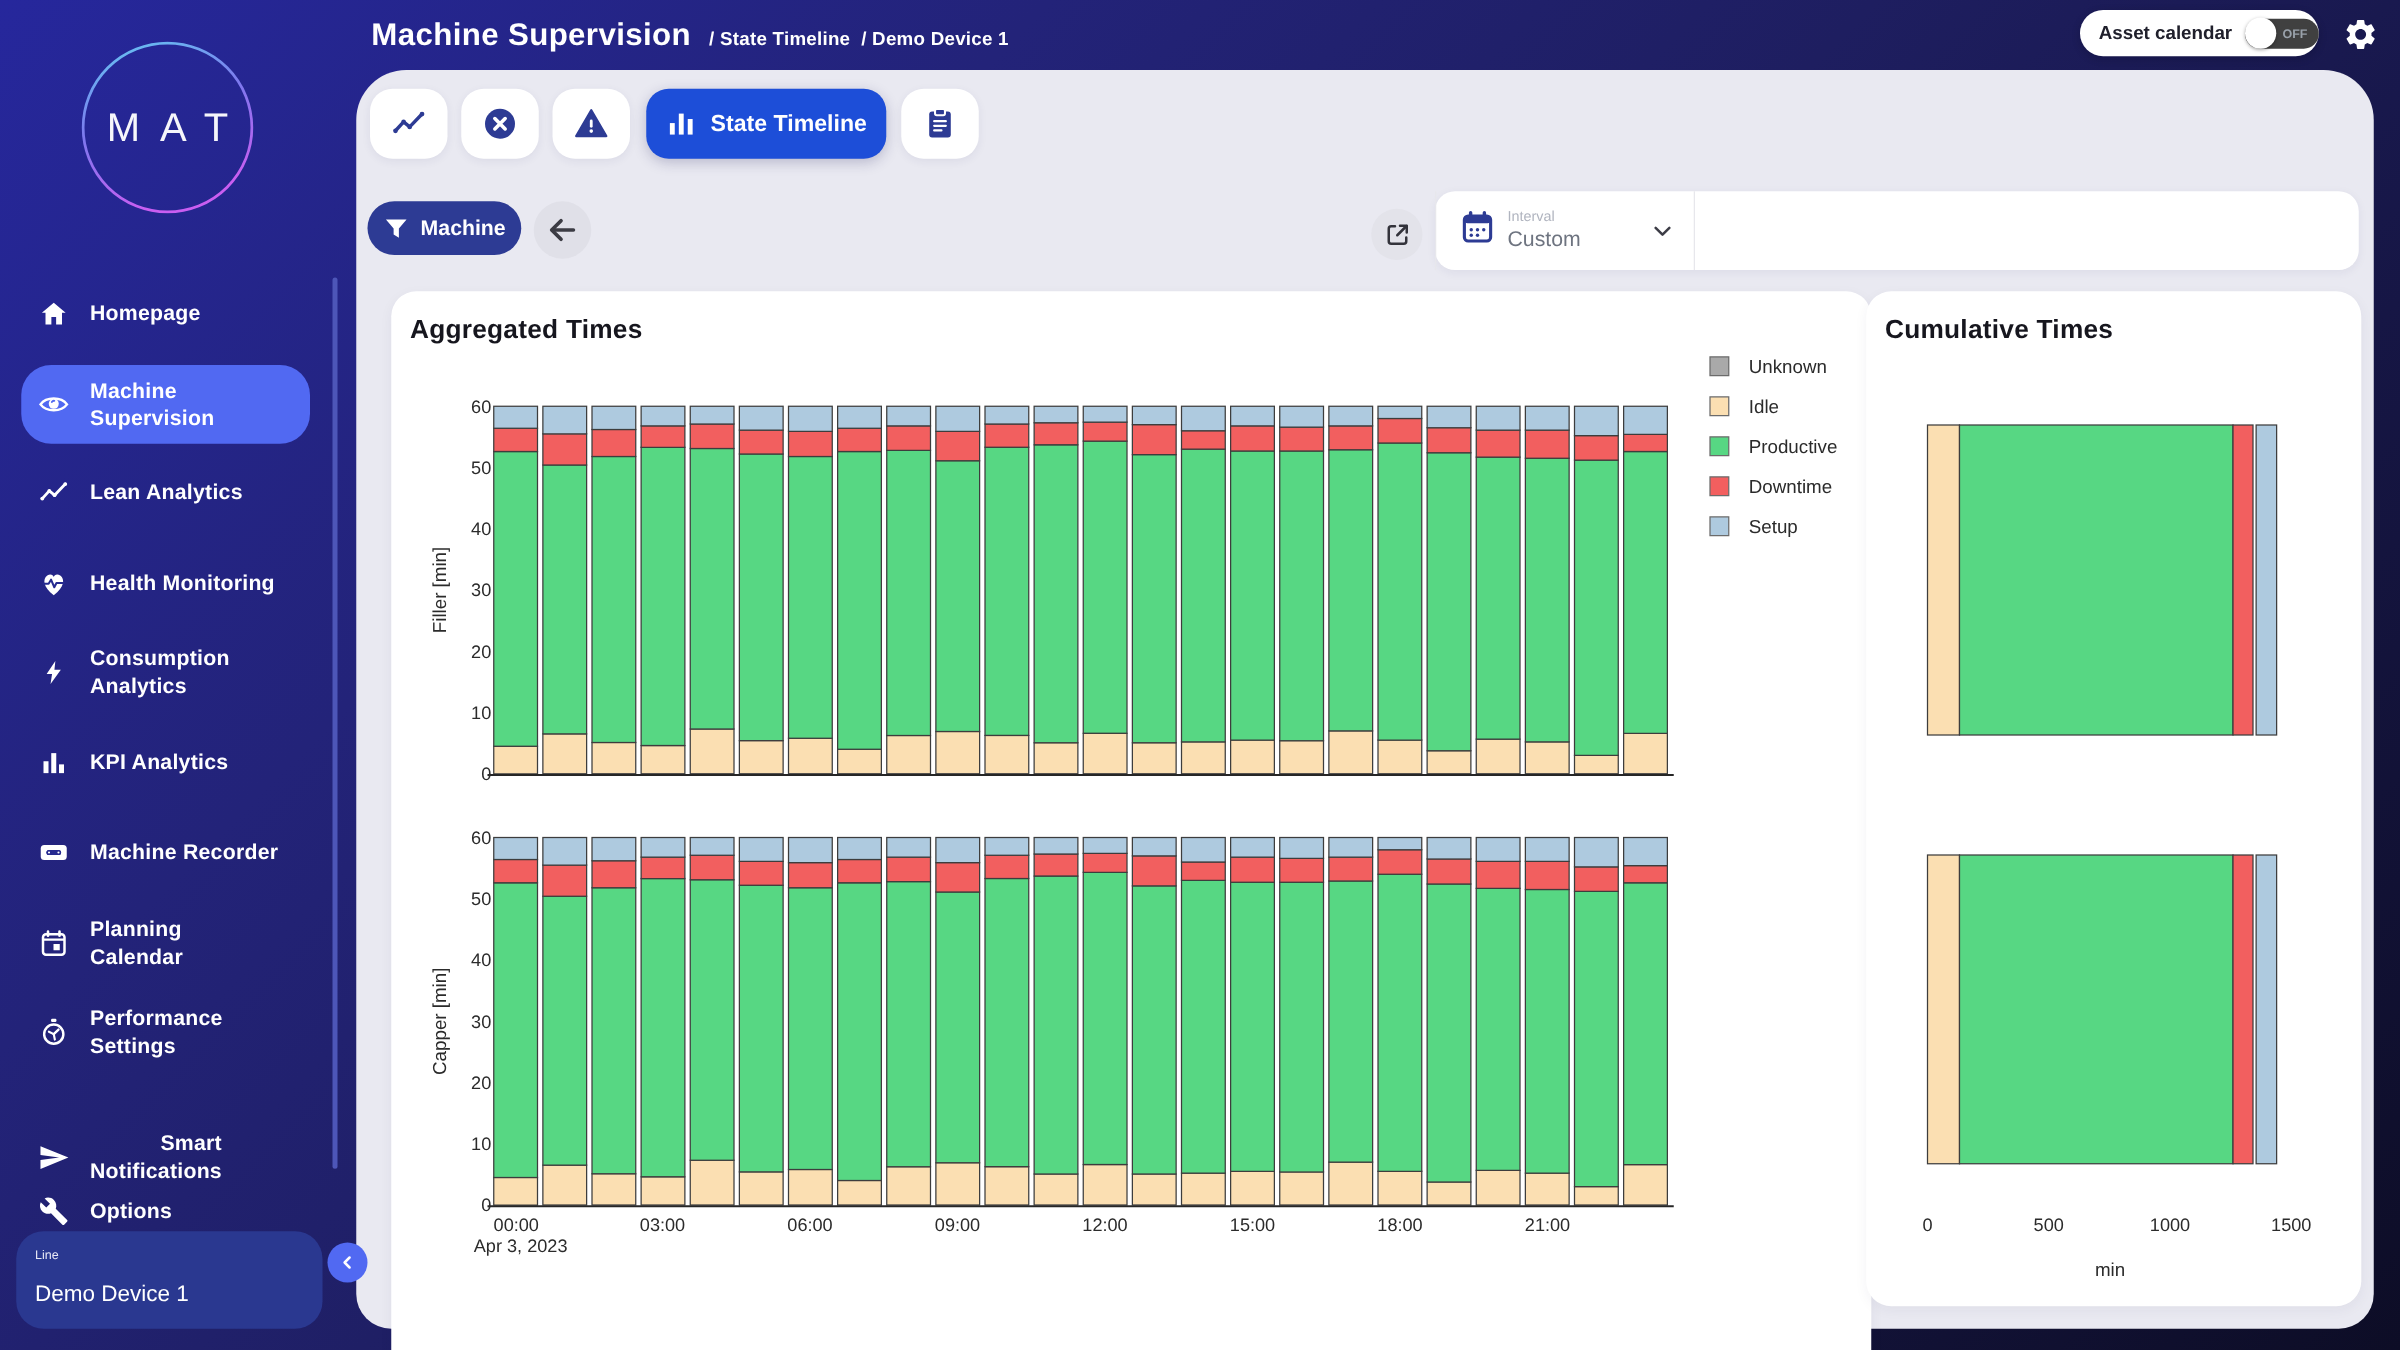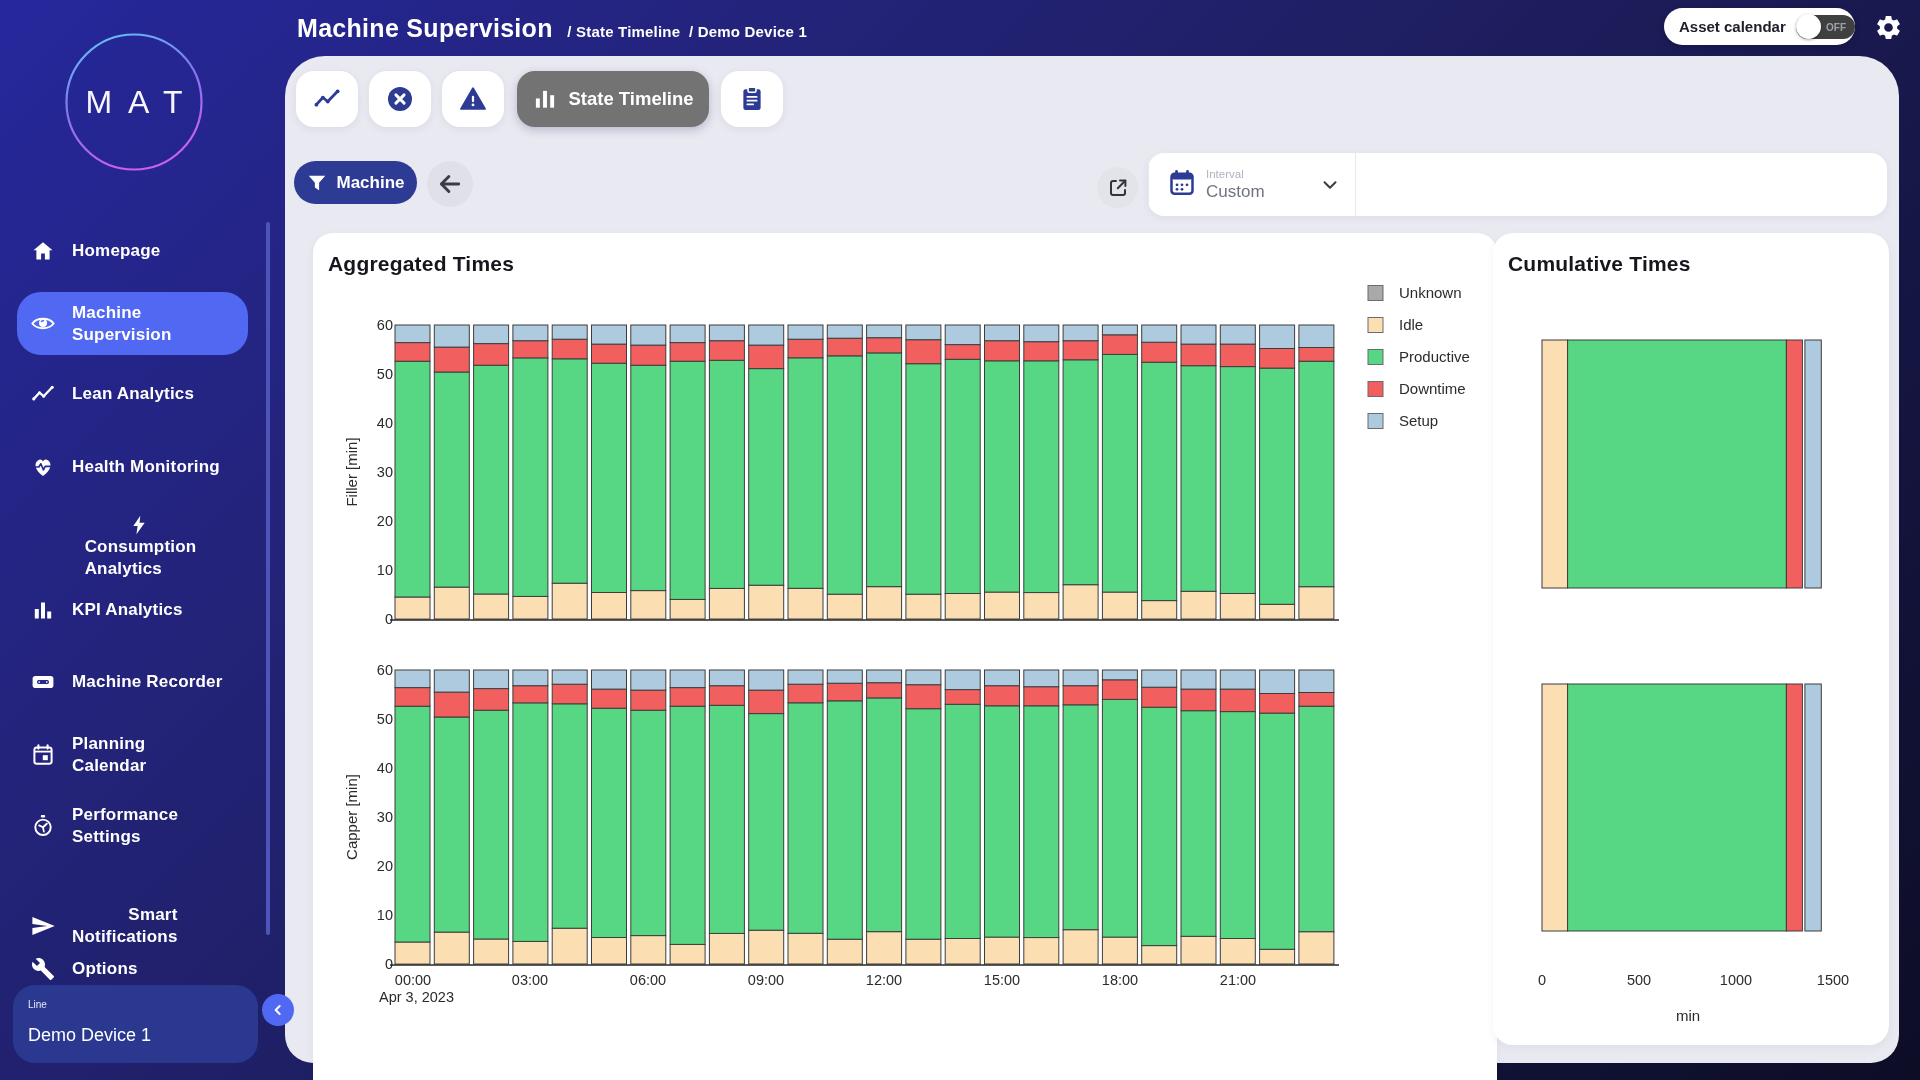--- a/index.html
+++ b/index.html
@@ -22,21 +22,21 @@
   display:flex; align-items:center; padding-left:15px; box-shadow:0 2px 7px rgba(0,0,20,0.2); }
 #assetpill .lbl { font-size:15px; font-weight:bold; color:#20202c; white-space:nowrap; }
 #toggle { position:relative; margin-left:10px; width:61px; height:24px; background:#404040; border-radius:12px; }
 #toggle .knob { position:absolute; left:0px; top:-0.5px; width:25px; height:25px; border-radius:50%; background:#fff;
   box-shadow:0 1px 3px rgba(0,0,0,0.35); }
 #toggle .off { position:absolute; right:9px; top:7px; font-size:10px; font-weight:bold; color:#9aa2ab; }
 #gearbtn { position:absolute; left:1874px; top:13px; }
 
 .sqbtn { position:absolute; top:15px; width:62px; height:56px; background:#fff; border-radius:18px;
   display:flex; align-items:center; justify-content:center; box-shadow:0 2px 8px rgba(40,40,100,0.07); }
-#stbtn { position:absolute; left:232px; top:15px; width:192px; height:56px; background:#737373; border-radius:18px;
+#stbtn { position:absolute; left:232px; top:15px; width:192px; height:56px; background:#1d4ed8; border-radius:18px;
   display:flex; align-items:center; justify-content:center; gap:10px; color:#fff; font-weight:bold; font-size:18.5px;
   box-shadow:0 3px 10px rgba(40,40,100,0.25); }
 
 #machinebtn { position:absolute; left:9px; top:105px; width:123px; height:43px; background:#2d3b94; border-radius:21.5px;
   display:flex; align-items:center; justify-content:center; gap:8px; color:#fff; font-weight:bold; font-size:17px; }
 .circbtn { position:absolute; border-radius:50%; background:#e0e0e8; display:flex; align-items:center; justify-content:center; }
 #backbtn { left:142px; top:105px; width:46px; height:46px; }
 #exportbtn { left:812px; top:111px; width:41px; height:41px; background:#e3e3ea; }
 
 #toolbar { position:absolute; left:863px; top:97px; width:739px; height:63px; background:#fff; border-radius:16px;
@@ -109,21 +109,21 @@
 </div>
 <div class="mi" style="top:447px;height:40px;">
   <span class="mico">
       <svg width="26" height="26" viewBox="0 0 24 24">
         <path fill="#fff" d="M12 20.4 C4.2 14.7 3.6 8.4 7.2 5.9 C9.8 4.2 11.5 5.6 12 7 C12.5 5.6 14.2 4.2 16.8 5.9 C20.4 8.4 19.8 14.7 12 20.4 Z"></path>
         <path d="M4 12 H8.2 L10 9 L12.4 14.6 L14 11.4 H20" stroke="#262a90" stroke-width="1.5" fill="none" stroke-linejoin="round"></path>
       </svg>
     </span>
   <span class="mtxt">Health Monitoring</span>
 </div>
-<div class="mi" style="top:514px;height:48px;flex-direction:column;">
+<div class="mi" style="top:514px;height:48px;">
   <span class="mico">
       <svg width="22" height="22" viewBox="0 0 24 24">
         <path fill="#fff" d="M13.4 2 L5.8 13.2 H10.5 L9.2 22 L18.2 9.6 H12.6 Z"></path>
       </svg>
     </span>
   <span class="mtxt">Consumption<br>Analytics</span>
 </div>
 <div class="mi" style="top:590px;height:40px;">
   <span class="mico">
       <svg width="24" height="24" viewBox="0 0 24 24">

